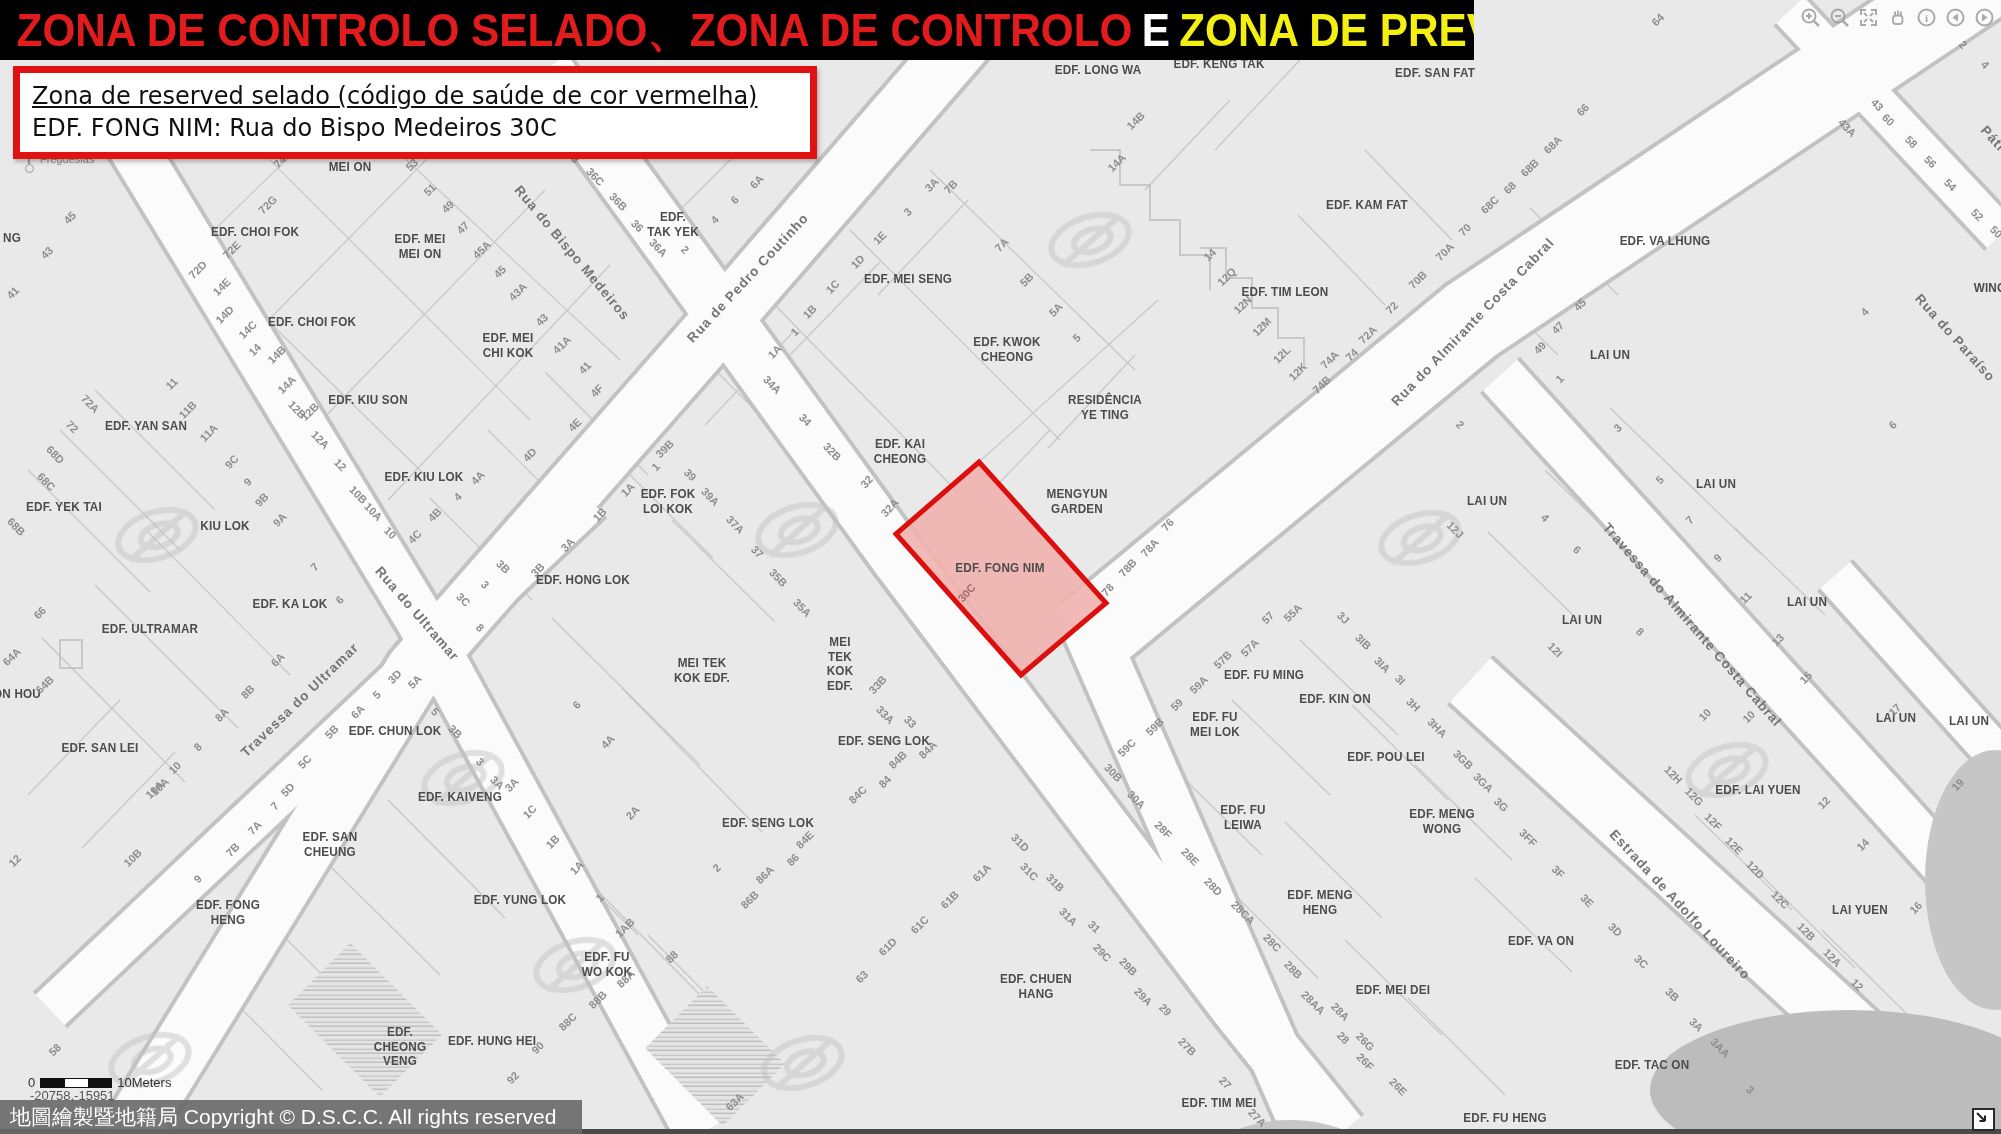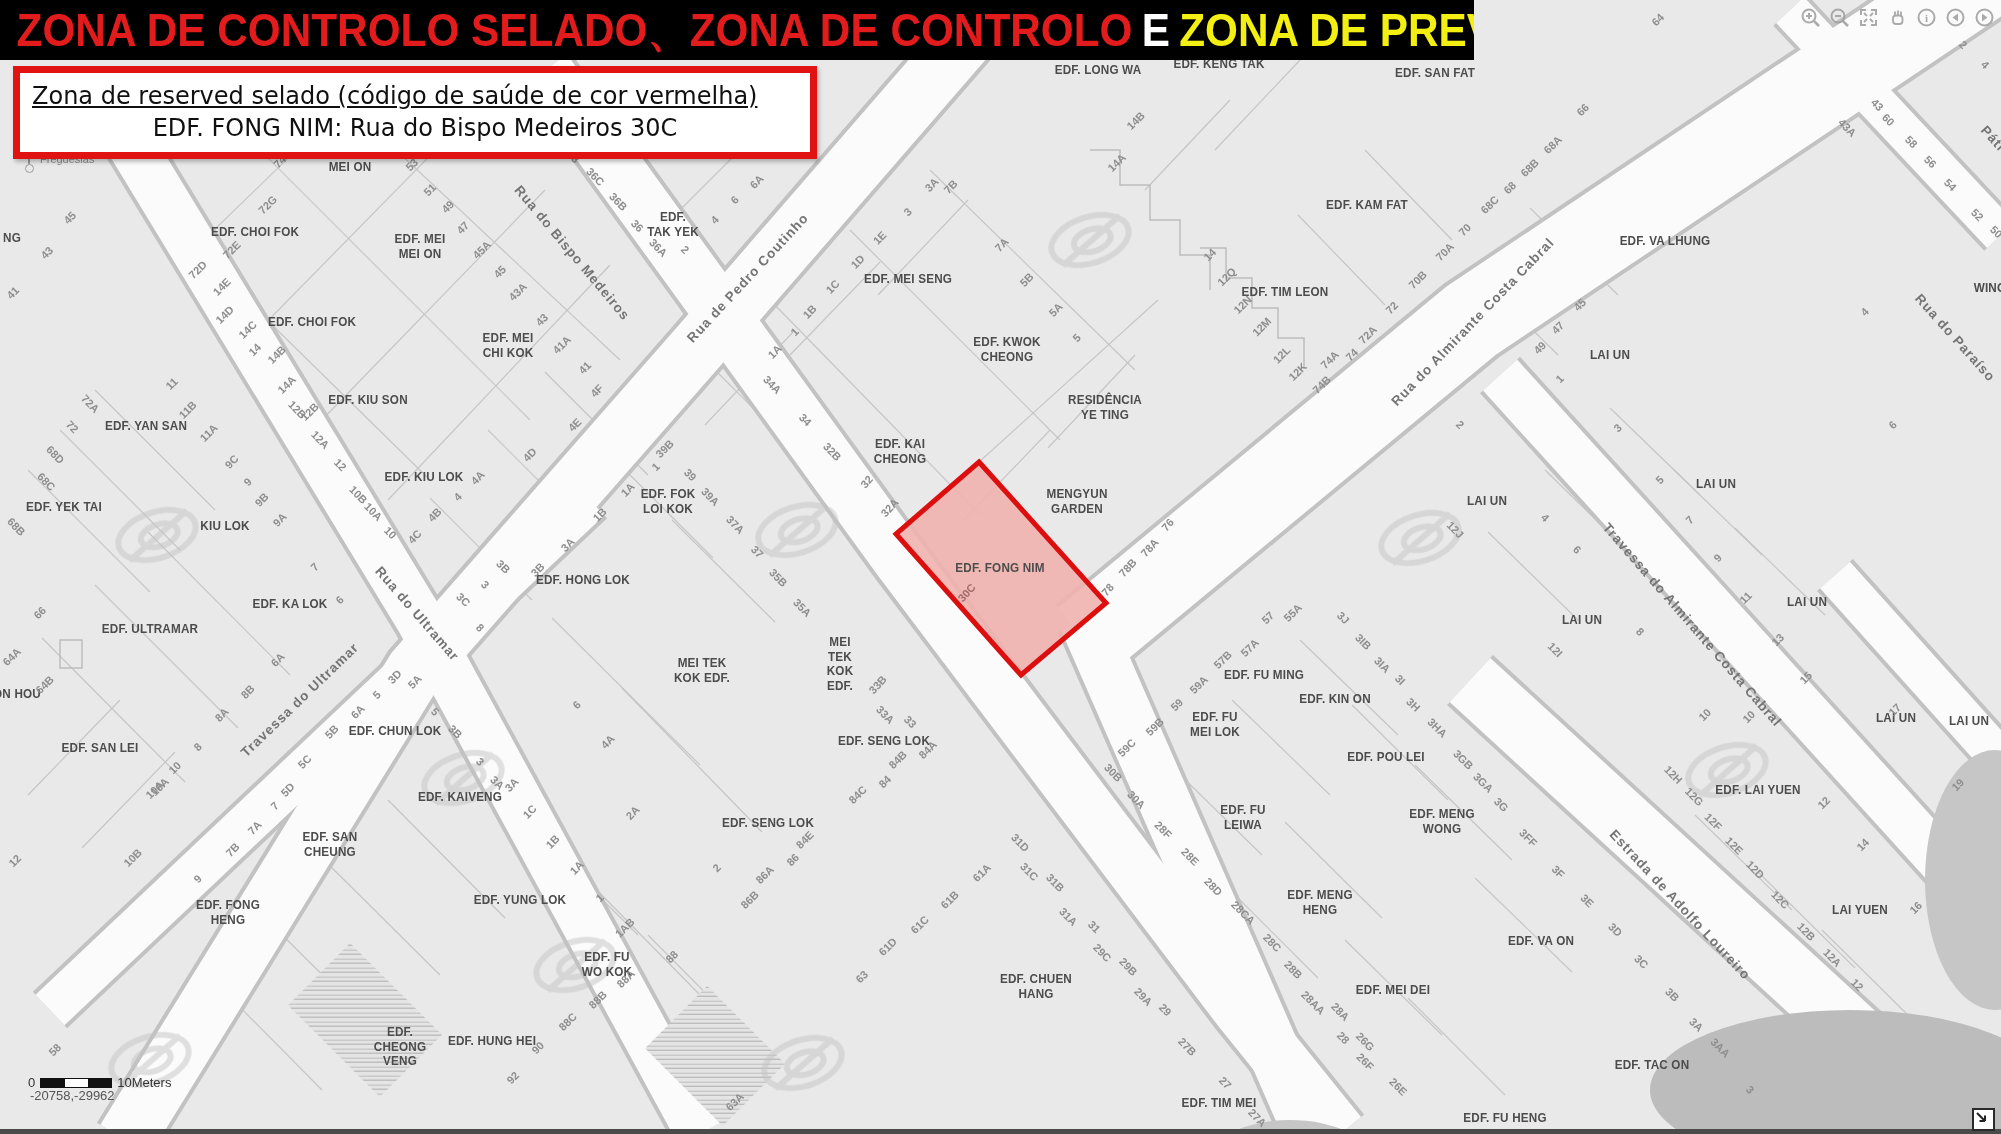--- a/index.html
+++ b/index.html
@@ -15,21 +15,21 @@
   .hl-lot{color:#a06d6d;}
   #banner{position:absolute;left:0;top:0;width:1474px;height:60px;background:var(--banner-bg);
           z-index:5;display:flex;align-items:center;overflow:hidden;}
   #banner .inner{transform:scaleX(.92);transform-origin:left center;white-space:nowrap;
           font:700 46px/1 "Liberation Sans",sans-serif;padding-left:18px;}
   #banner .red{color:var(--banner-red);} #banner .white{color:#fff;padding:0 10px;}
   #banner .yellow{color:var(--banner-yellow);}
   #infobox{position:absolute;left:13px;top:66px;width:766px;background:#fff;
            border:7px solid var(--box-red);z-index:6;padding:7px 12px;box-shadow:2px 3px 4px rgba(0,0,0,.25);}
   #infobox .l1{font:400 24px/1.35 "DejaVu Sans",sans-serif;color:#101010;text-decoration:underline;}
-  #infobox .l2{font:400 24px/1.35 "DejaVu Sans",sans-serif;color:#101010;text-align:center;}
+  #infobox .l2{font:400 24px/1.35 "DejaVu Sans",sans-serif;color:#101010;}
   #controls{position:absolute;left:1800px;top:7px;z-index:7;display:flex;gap:8px;opacity:.85;}
   #controls .ic{width:21px;height:21px;cursor:pointer;}
   #legend-frag{position:absolute;left:24px;top:146px;z-index:2;display:flex;align-items:center;gap:6px;}
   #legend-frag .sym{width:10px;height:26px;position:relative;}
   #legend-frag .sym:before{content:"";position:absolute;left:4px;top:0;width:2px;height:18px;background:#9a9a9a;}
   #legend-frag .sym:after{content:"";position:absolute;left:1px;top:18px;width:7px;height:7px;border:1.5px solid #9a9a9a;border-radius:50%;}
   #legend-frag .txt{font:400 11px/1 "Liberation Sans",sans-serif;color:#8a8a8a;}
   #scalebar{position:absolute;left:28px;top:1076px;z-index:3;display:flex;align-items:center;gap:5px;}
   #scalebar .zero{font:400 13px/1 "Liberation Sans",sans-serif;color:#333;}
   #scalebar .bar{width:70px;height:8px;border:1px solid #111;display:flex;}
@@ -638,22 +638,23 @@
 
   <div id="scalebar">
     <span class="zero">0</span>
     <span class="bar">
         <i class="sb-b"></i>
         <i class="sb-w"></i>
         <i class="sb-b"></i>
       </span>
     <span class="mlbl">10Meters</span>
   </div>
-  <div id="coords">-20758,-29962</div>
-
+  <div id="coords">-20758,-15951</div>
+
+  <div id="footer">地圖繪製暨地籍局 Copyright © D.S.C.C. All rights reserved</div>
   <div id="bottombar"></div>
 
   <div id="ov-toggle">
     <svg width="15" height="15" viewBox="0 0 15 15">
       <line x1="3" y1="3" x2="11" y2="11" stroke="#222" stroke-width="2"></line>
       <path d="M11,11 L11,5.5 M11,11 L5.5,11" stroke="#222" stroke-width="2" fill="none"></path>
     </svg>
   </div>
 
 </div>

